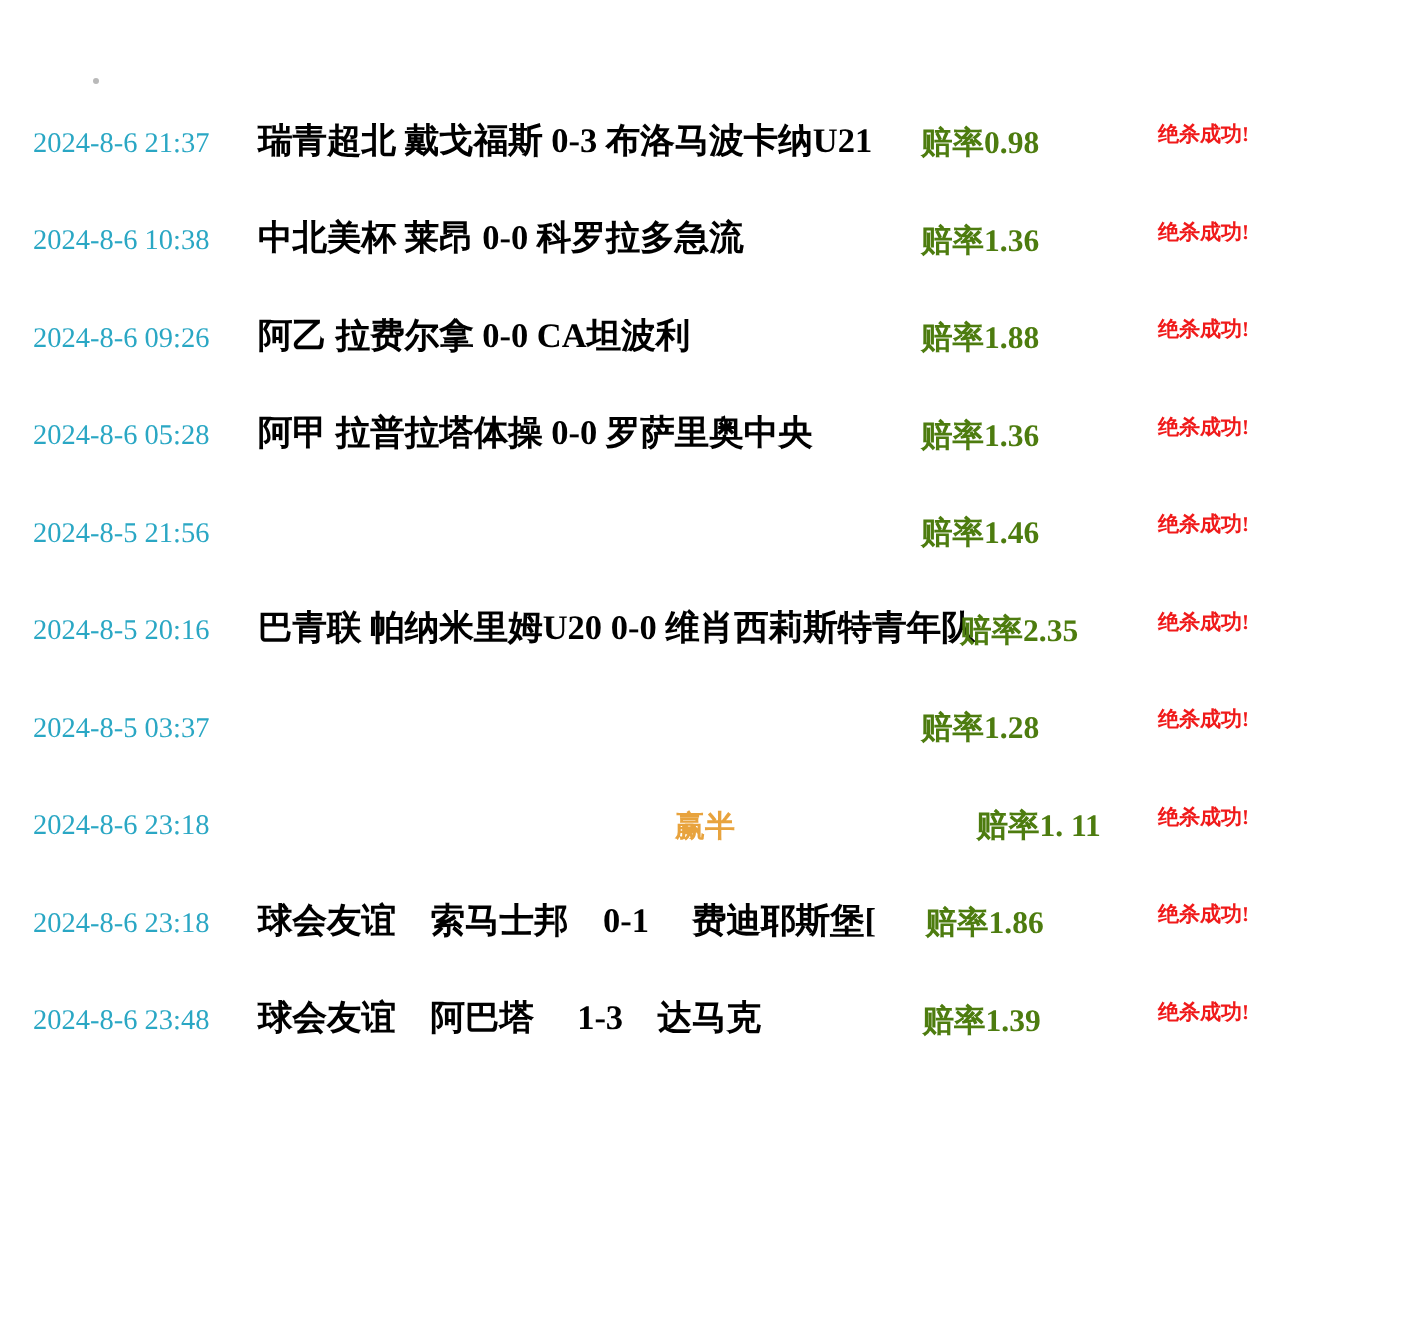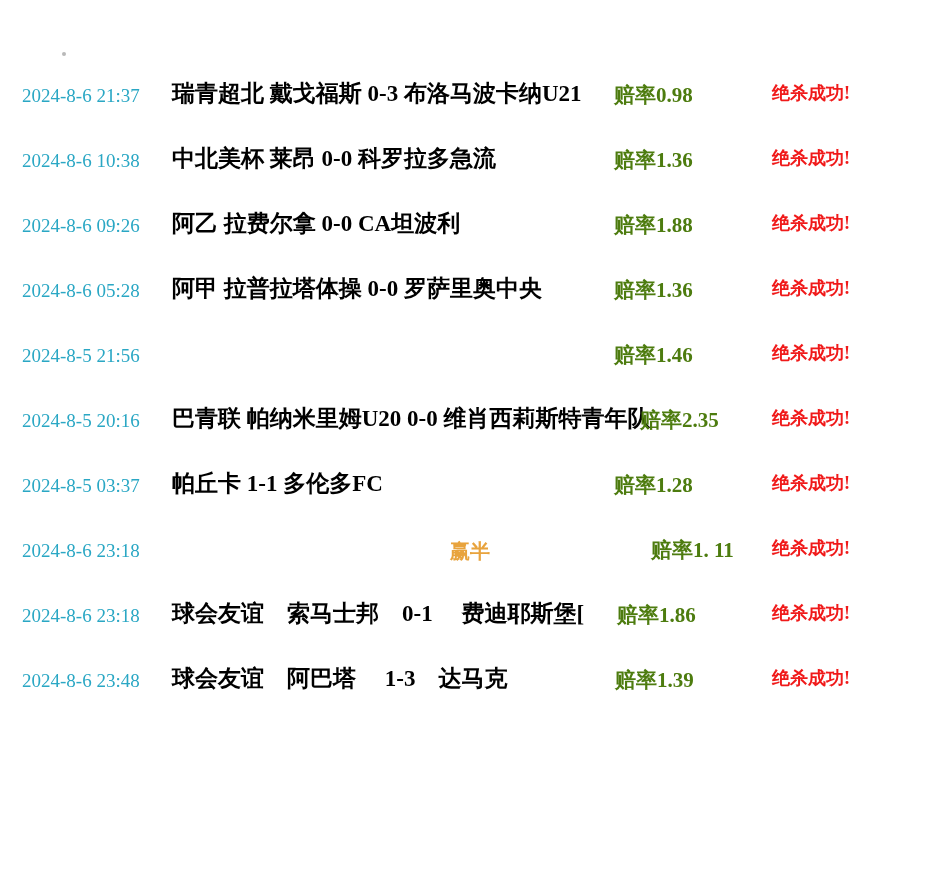--- a/index.html
+++ b/index.html
@@ -75,21 +75,21 @@
     top: 15px;
     color: #4d7c0f;
     font-size: 21px;
     font-weight: 700;
     font-family: "Liberation Serif", "DejaVu Serif", serif;
   }
   .c-result {
     left: 772px;
     top: 14px;
     color: #f01a1a;
-    font-size: 18px;
+    font-size: 14px;
     font-weight: 700;
     font-family: "Liberation Serif", "DejaVu Serif", serif;
   }
   
   .row.r5 .c-match { left: 172px; }
   .row.r5 .c-odds { left: 640px; }
   .row.r7 .c-odds { left: 616px; margin-left: 35px; }
   .row.r8 .c-odds { left: 617px; }
   .row.r9 .c-odds { left: 615px; }
 </style>
@@ -129,21 +129,20 @@
         <div class="cell c-result">绝杀成功!</div>
       </div>
       <div class="row r5">
         <div class="cell c-date">2024-8-5 20:16</div>
         <div class="cell c-match">巴青联 帕纳米里姆U20 0-0 维肖西莉斯特青年队</div>
         <div class="cell c-odds">赔率2.35</div>
         <div class="cell c-result">绝杀成功!</div>
       </div>
       <div class="row r6">
         <div class="cell c-date">2024-8-5 03:37</div>
-        <div class="cell c-match">帕丘卡 1-1 多伦多FC</div>
         <div class="cell c-odds">赔率1.28</div>
         <div class="cell c-result">绝杀成功!</div>
       </div>
       <div class="row r7">
         <div class="cell c-date">2024-8-6 23:18</div>
         <div class="cell c-note">赢半</div>
         <div class="cell c-odds">赔率1. 11</div>
         <div class="cell c-result">绝杀成功!</div>
       </div>
       <div class="row r8">

